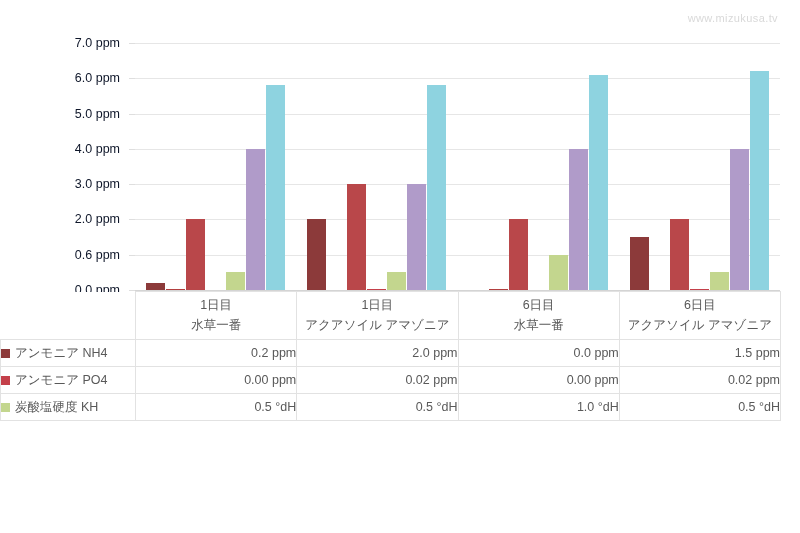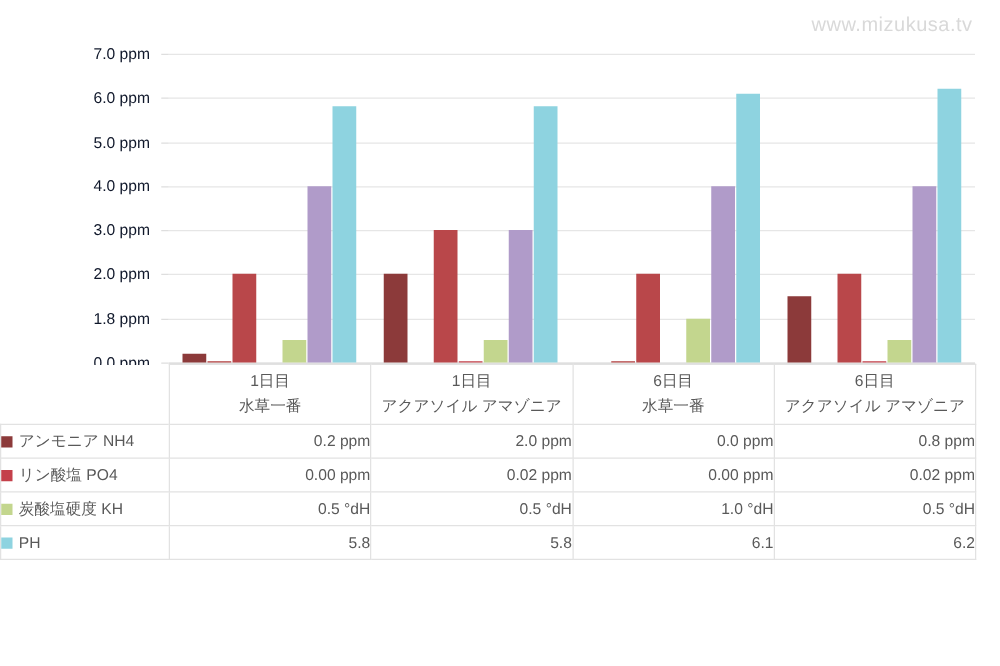--- a/index.html
+++ b/index.html
@@ -18,21 +18,21 @@
     position: relative;
     width: 800px;
     height: 533px;
   }
 
   
   .watermark {
     position: absolute;
     top: 12px;
     right: 22px;
-    font-size: 16px;
+    font-size: 11px;
     color: #d9d9d9;
     letter-spacing: 0.4px;
     white-space: nowrap;
   }
 
   
   .plot-wrap {
     position: absolute;
     left: 0;
     top: 0;
@@ -157,21 +157,21 @@
 </head>
 <body>
 
 <div class="page">
 
   <div class="watermark">www.mizukusa.tv</div>
 
   <div class="plot-wrap">
     <div class="y-axis">
         <div class="y-tick" style="top: 290px;">0.0 ppm</div>
-        <div class="y-tick" style="top: 254.714px;">1.8 ppm</div>
+        <div class="y-tick" style="top: 254.714px;">0.6 ppm</div>
         <div class="y-tick" style="top: 219.429px;">2.0 ppm</div>
         <div class="y-tick" style="top: 184.143px;">3.0 ppm</div>
         <div class="y-tick" style="top: 148.857px;">4.0 ppm</div>
         <div class="y-tick" style="top: 113.571px;">5.0 ppm</div>
         <div class="y-tick" style="top: 78.2857px;">6.0 ppm</div>
         <div class="y-tick" style="top: 43px;">7.0 ppm</div>
       </div>
     <div class="plot-area">
         <div class="gridline baseline" style="top: 290px;"></div>
         <div class="tickmark" style="top: 290px;"></div>
@@ -265,40 +265,33 @@
               <span class="l2">アクアソイル アマゾニア</span>
             </th>
           </tr>
       </thead>
       <tbody>
           <tr>
             <td class="legend-cell"><span class="swatch" style="background: rgb(140, 58, 58);"></span><span>アンモニア NH4</span></td>
             <td class="val">0.2 ppm</td>
             <td class="val">2.0 ppm</td>
             <td class="val">0.0 ppm</td>
-            <td class="val">0.8 ppm</td>
+            <td class="val">1.5 ppm</td>
           </tr>
           <tr>
-            <td class="legend-cell"><span class="swatch" style="background: rgb(196, 64, 74);"></span><span>リン酸塩  PO4</span></td>
+            <td class="legend-cell"><span class="swatch" style="background: rgb(196, 64, 74);"></span><span>アンモニア  PO4</span></td>
             <td class="val">0.00 ppm</td>
             <td class="val">0.02 ppm</td>
             <td class="val">0.00 ppm</td>
             <td class="val">0.02 ppm</td>
           </tr>
           <tr>
             <td class="legend-cell"><span class="swatch" style="background: rgb(195, 214, 142);"></span><span>炭酸塩硬度 KH</span></td>
             <td class="val">0.5 °dH</td>
             <td class="val">0.5 °dH</td>
             <td class="val">1.0 °dH</td>
             <td class="val">0.5 °dH</td>
           </tr>
-          <tr>
-            <td class="legend-cell"><span class="swatch" style="background: rgb(142, 211, 224);"></span><span>PH</span></td>
-            <td class="val">5.8</td>
-            <td class="val">5.8</td>
-            <td class="val">6.1</td>
-            <td class="val">6.2</td>
-          </tr>
         </tbody>
     </table>
   </div>
 
 </div>
 
 </body></html>

